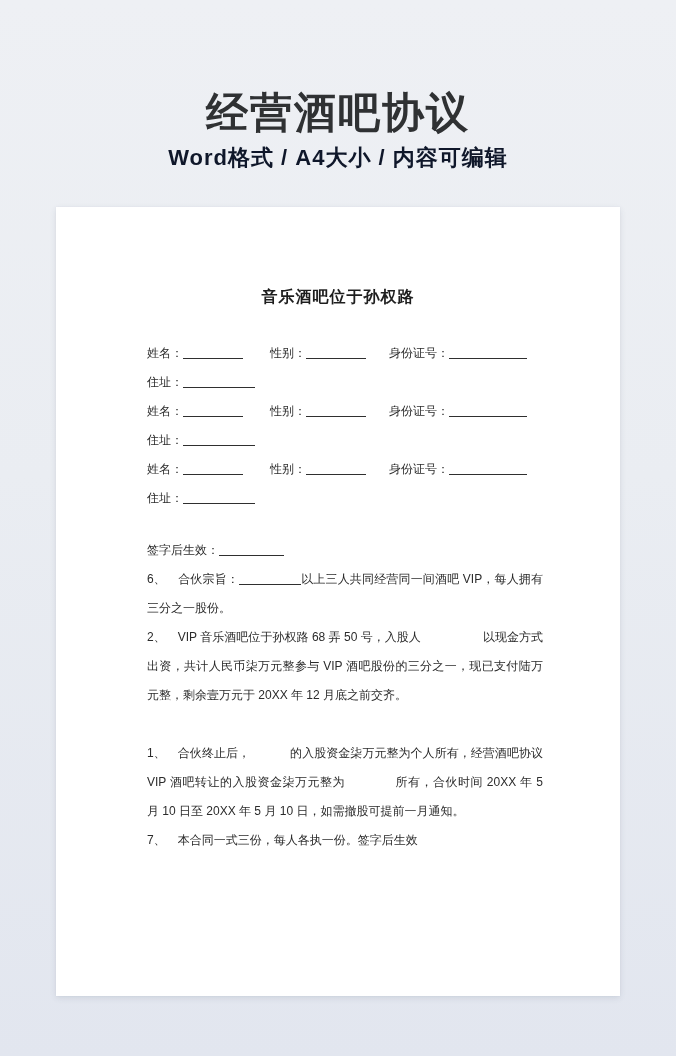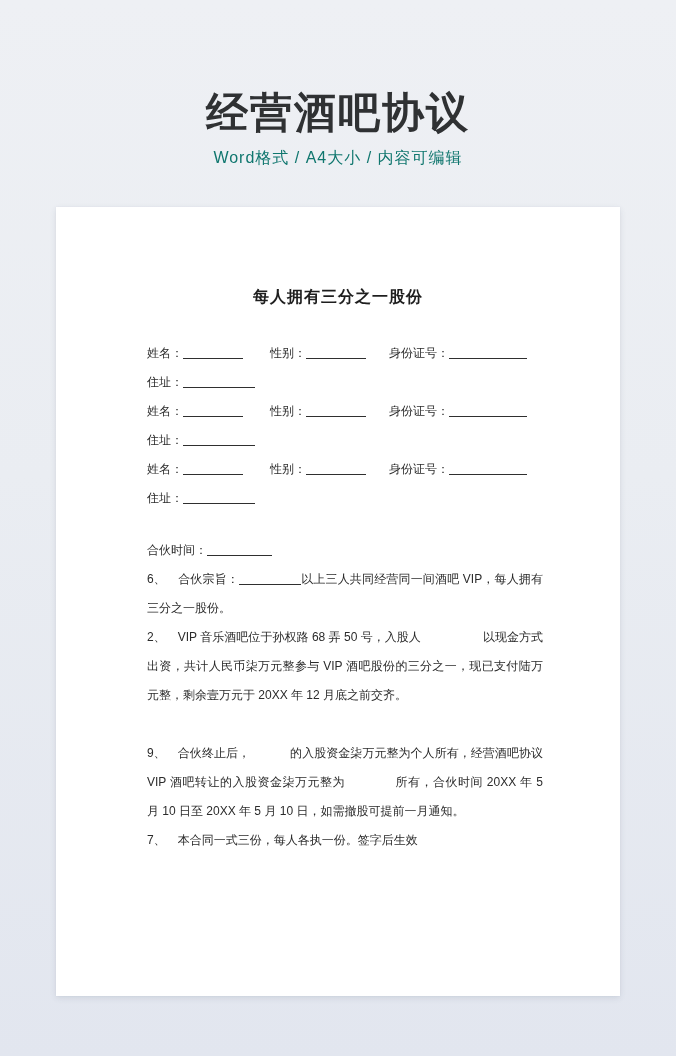--- a/index.html
+++ b/index.html
@@ -13,22 +13,22 @@
   .stage { width: 676px; height: 1056px; position: relative; margin-top: 20px; }
 
   
   .hero { padding-top: 70px; text-align: center; }
   .hero-title {
     font-size: 42px; line-height: 46px; font-weight: bold;
     color: #2f3133; letter-spacing: 2px;
   }
   .hero-subtitle {
     margin-top: 9px;
-    font-size: 16px; line-height: 26px;
-    color: #0f766e; letter-spacing: 1px; font-weight: normal;
+    font-size: 22px; line-height: 26px;
+    color: #0f172a; letter-spacing: 1px; font-weight: bold;
   }
 
   
   .page {
     width: 564px; height: 789px;
     margin: 36px auto 0 auto;
     background: #ffffff;
     box-shadow: 0 2px 6px rgba(60, 70, 90, 0.12), 0 0 1px rgba(60,70,90,0.08);
     color: #2b2b2b;
     overflow: hidden;
@@ -77,21 +77,21 @@
 <body>
 
 <div class="stage">
 
   <div class="hero">
     <div class="hero-title">经营酒吧协议</div>
     <div class="hero-subtitle">Word格式 / A4大小 / 内容可编辑</div>
   </div>
 
   <div class="page">
-    <div class="doc-title">每人拥有三分之一股份</div>
+    <div class="doc-title">音乐酒吧位于孙权路</div>
 
     <div class="doc-body">
 
       <div class="line">
         <span>姓名：</span><span class="blank blank-name"></span><span class="col-gap-1">性别：</span><span class="blank blank-gender"></span><span class="col-gap-2">身份证号：</span><span class="blank blank-id"></span>
       </div>
       <div class="line">
         <span>住址：</span><span class="blank blank-addr"></span>
       </div>
 
@@ -103,32 +103,32 @@
       </div>
 
       <div class="line">
         <span>姓名：</span><span class="blank blank-name"></span><span class="col-gap-1">性别：</span><span class="blank blank-gender"></span><span class="col-gap-2">身份证号：</span><span class="blank blank-id"></span>
       </div>
       <div class="line">
         <span>住址：</span><span class="blank blank-addr"></span>
       </div>
 
       <div class="line terms-row">
-        <span>合伙时间：</span><span class="blank blank-terms"></span>
+        <span>签字后生效：</span><span class="blank blank-terms"></span>
       </div>
 
       <div class="para">
         <span>6、　合伙宗旨：</span><span class="blank blank-c1"></span><span>以上三人共同经营同一间酒吧 VIP，每人拥有三分之一股份。</span>
       </div>
 
       <div class="para">
         <span>2、　VIP 音乐酒吧位于孙权路 68 弄 50 号，入股人</span><span class="gap gap-c2"></span><span>以现金方式出资，共计人民币柒万元整参与 VIP 酒吧股份的三分之一，现已支付陆万元整，剩余壹万元于 20XX 年 12 月底之前交齐。</span>
       </div>
 
       <div class="para clause-3">
-        <span>9、　合伙终止后，</span><span class="gap gap-c3a"></span><span>的入股资金柒万元整为个人所有，经营酒吧协议 VIP 酒吧转让的入股资金柒万元整为</span><span class="gap gap-c3b"></span><span>所有，合伙时间 20XX 年 5 月 10 日至 20XX 年 5 月 10 日，如需撤股可提前一月通知。</span>
+        <span>1、　合伙终止后，</span><span class="gap gap-c3a"></span><span>的入股资金柒万元整为个人所有，经营酒吧协议 VIP 酒吧转让的入股资金柒万元整为</span><span class="gap gap-c3b"></span><span>所有，合伙时间 20XX 年 5 月 10 日至 20XX 年 5 月 10 日，如需撤股可提前一月通知。</span>
       </div>
 
       <div class="para">7、　本合同一式三份，每人各执一份。签字后生效</div>
 
     </div>
   </div>
 </div>
 
 </body></html>

